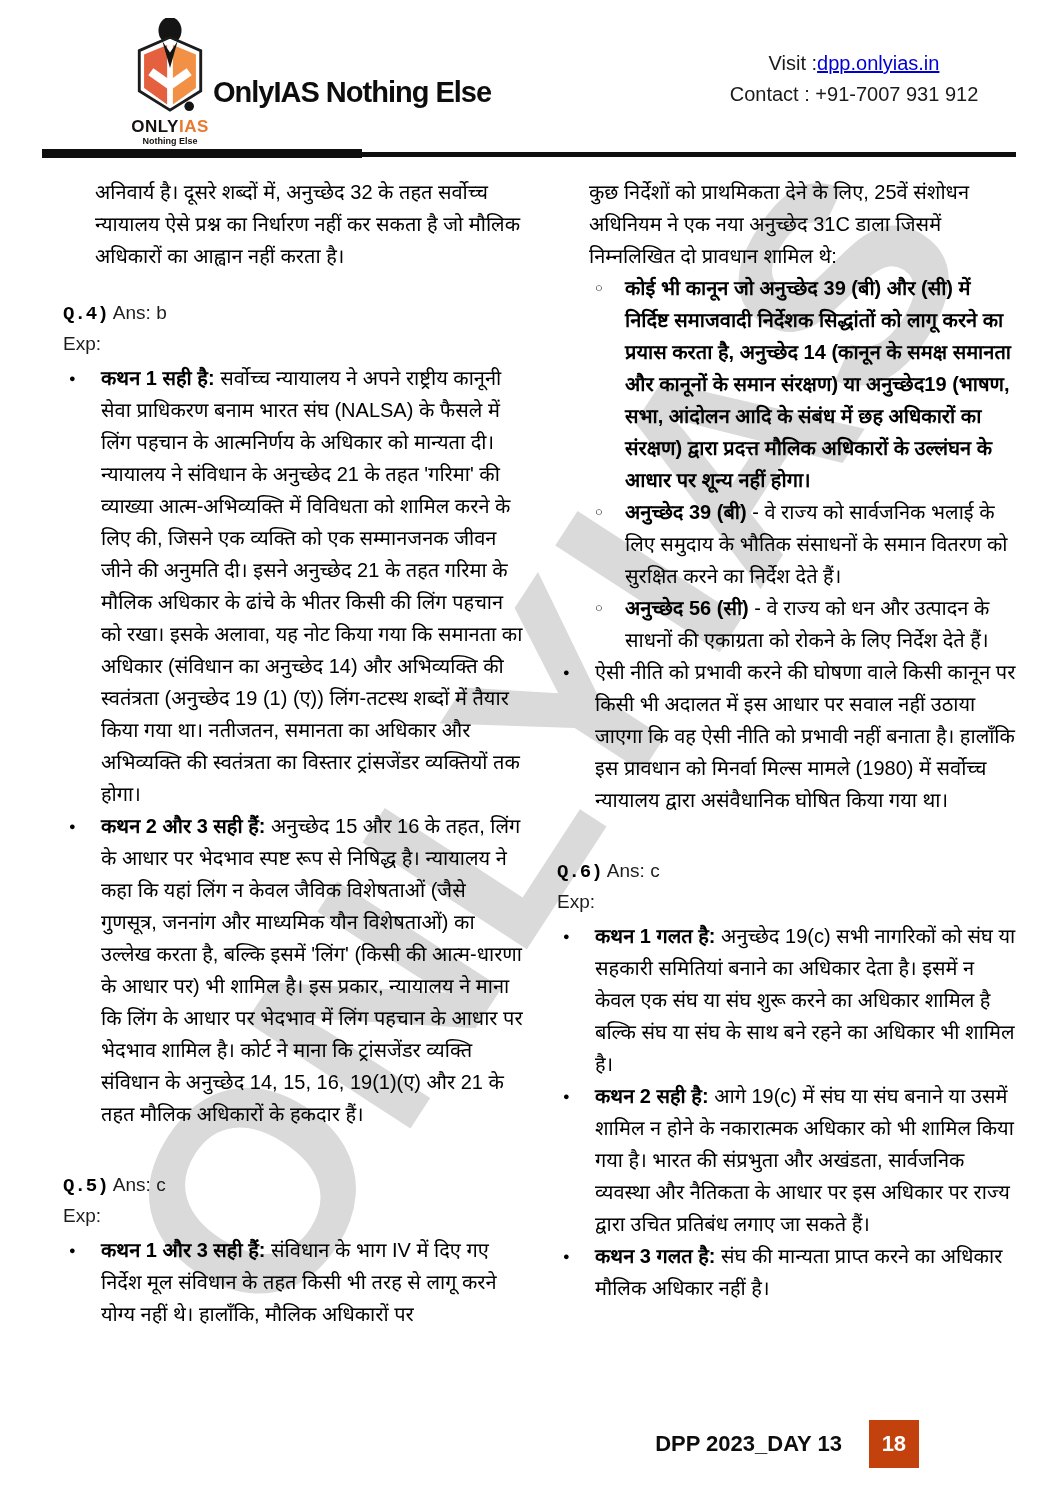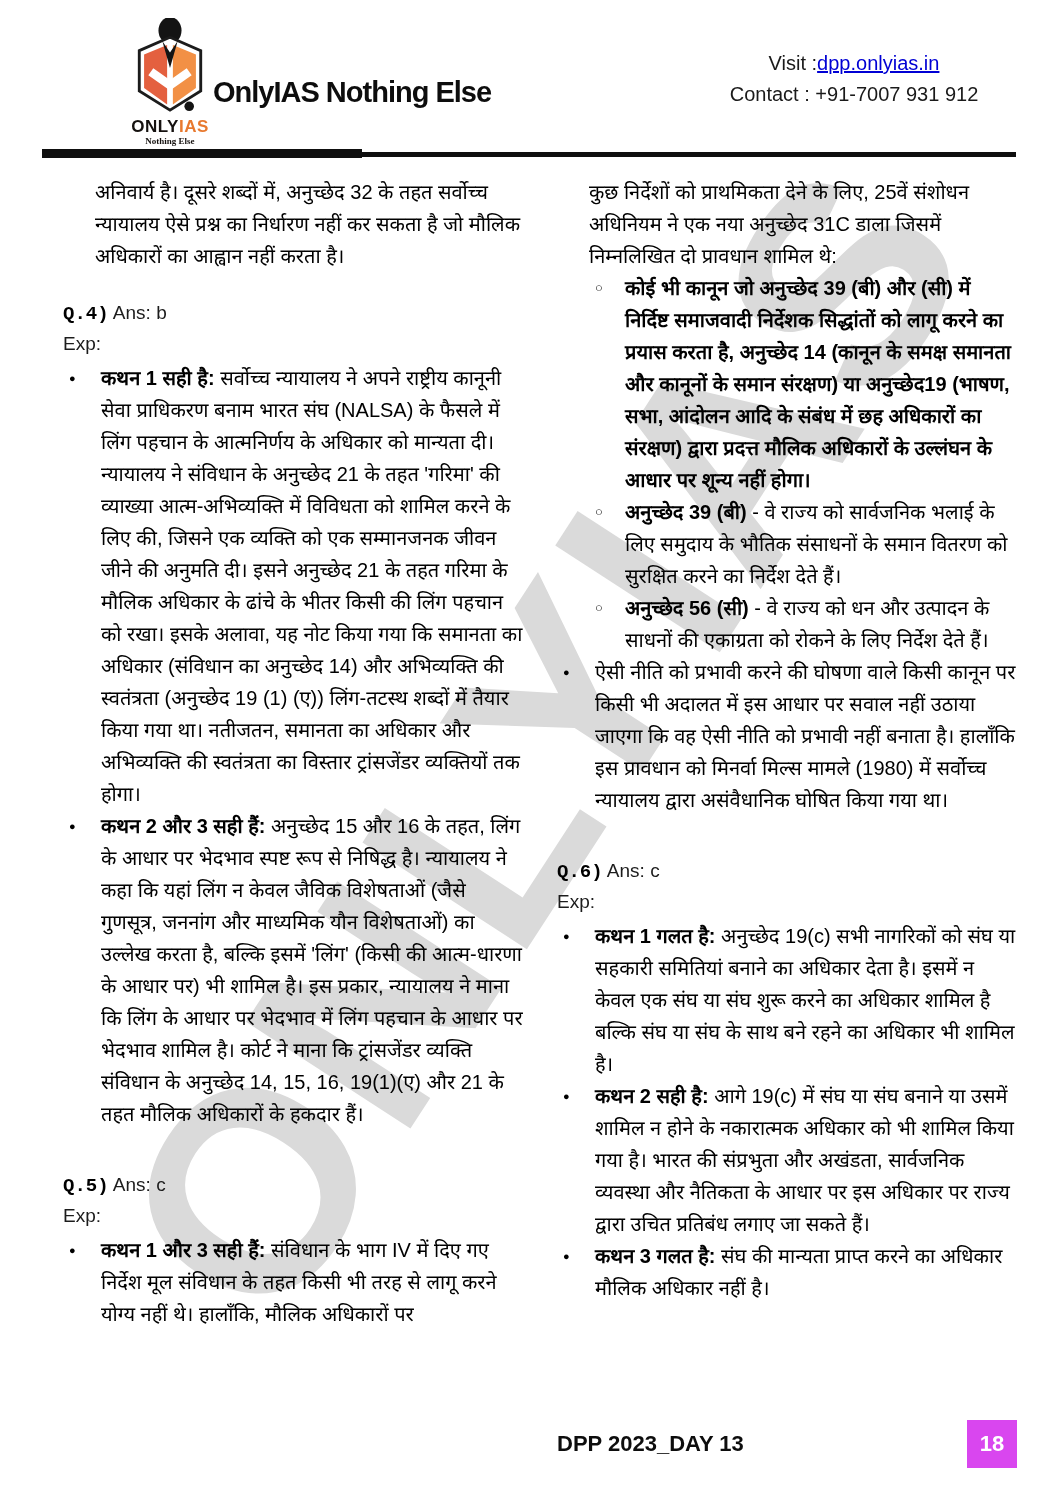--- a/index.html
+++ b/index.html
@@ -7,21 +7,21 @@
         font-family:"Liberation Sans","DejaVu Sans",sans-serif;color:#111;}
   
   .watermark{position:absolute;left:-90px;top:600px;width:1240px;text-align:center;
              font-size:285px;font-weight:700;color:#dadada;transform:rotate(-57deg);
              letter-spacing:8px;white-space:nowrap;user-select:none;}
   
   .logo{position:absolute;left:95px;top:18px;width:150px;text-align:center;}
   .logo-word{font-size:17px;font-weight:800;letter-spacing:.5px;line-height:18px;}
   .lw-only{color:#15110f;}
   .lw-ias{color:#e8792f;}
-  .logo-tag{font-size:9px;font-weight:700;color:#15110f;line-height:11px;font-family:Liberation Serif, serif;}
+  .logo-tag{font-size:9px;font-weight:700;color:#15110f;line-height:11px;}
   .title{position:absolute;left:213px;top:76px;font-size:29px;font-weight:800;
          letter-spacing:-1px;color:#0d0d0d;}
   .contact{position:absolute;left:693px;top:48px;width:322px;text-align:center;
            font-size:20px;line-height:31px;color:#1a1a1a;}
   .link{color:#0000d4;text-decoration:underline;cursor:pointer;}
   .rule{position:absolute;left:42px;top:152px;width:974px;height:5px;background:#0f0f0f;}
   .rule2{position:absolute;left:42px;top:149px;width:320px;height:9px;background:#0f0f0f;}
   
   .col{position:absolute;top:176px;width:460px;}
   .col-left{left:63px;}
@@ -34,23 +34,23 @@
   .qline.mt{margin-top:40px;}
   .exp{margin-bottom:4px;}
   .bullet{display:flex;align-items:flex-start;}
   .bm{flex:0 0 32px;width:32px;font-size:11px;line-height:32px;padding-left:6px;color:#000;}
   .bullet.sub{margin-left:32px;}
   .bullet.sub .bm{flex:0 0 30px;width:30px;font-size:13px;color:#000;}
   .bt{flex:1;}
   .bt b{font-weight:700;}
   
   .footer{position:absolute;top:1420px;left:557px;width:460px;display:flex;
-          justify-content:space-between;align-items:center;gap:27px;}
+          justify-content:center;align-items:center;gap:27px;}
   .flabel{font-size:22px;font-weight:700;color:#0d0d0d;}
-  .pagebox{width:50px;height:48px;background:#d946ef;color:#fff;font-size:22px;
+  .pagebox{width:50px;height:48px;background:#c2410c;color:#fff;font-size:22px;
            font-weight:700;display:flex;align-items:center;justify-content:center;}
 </style>
 </head>
 <body>
 
 <div class="page">
 
   <div class="watermark">ONLYIAS</div>
 
   <div>

